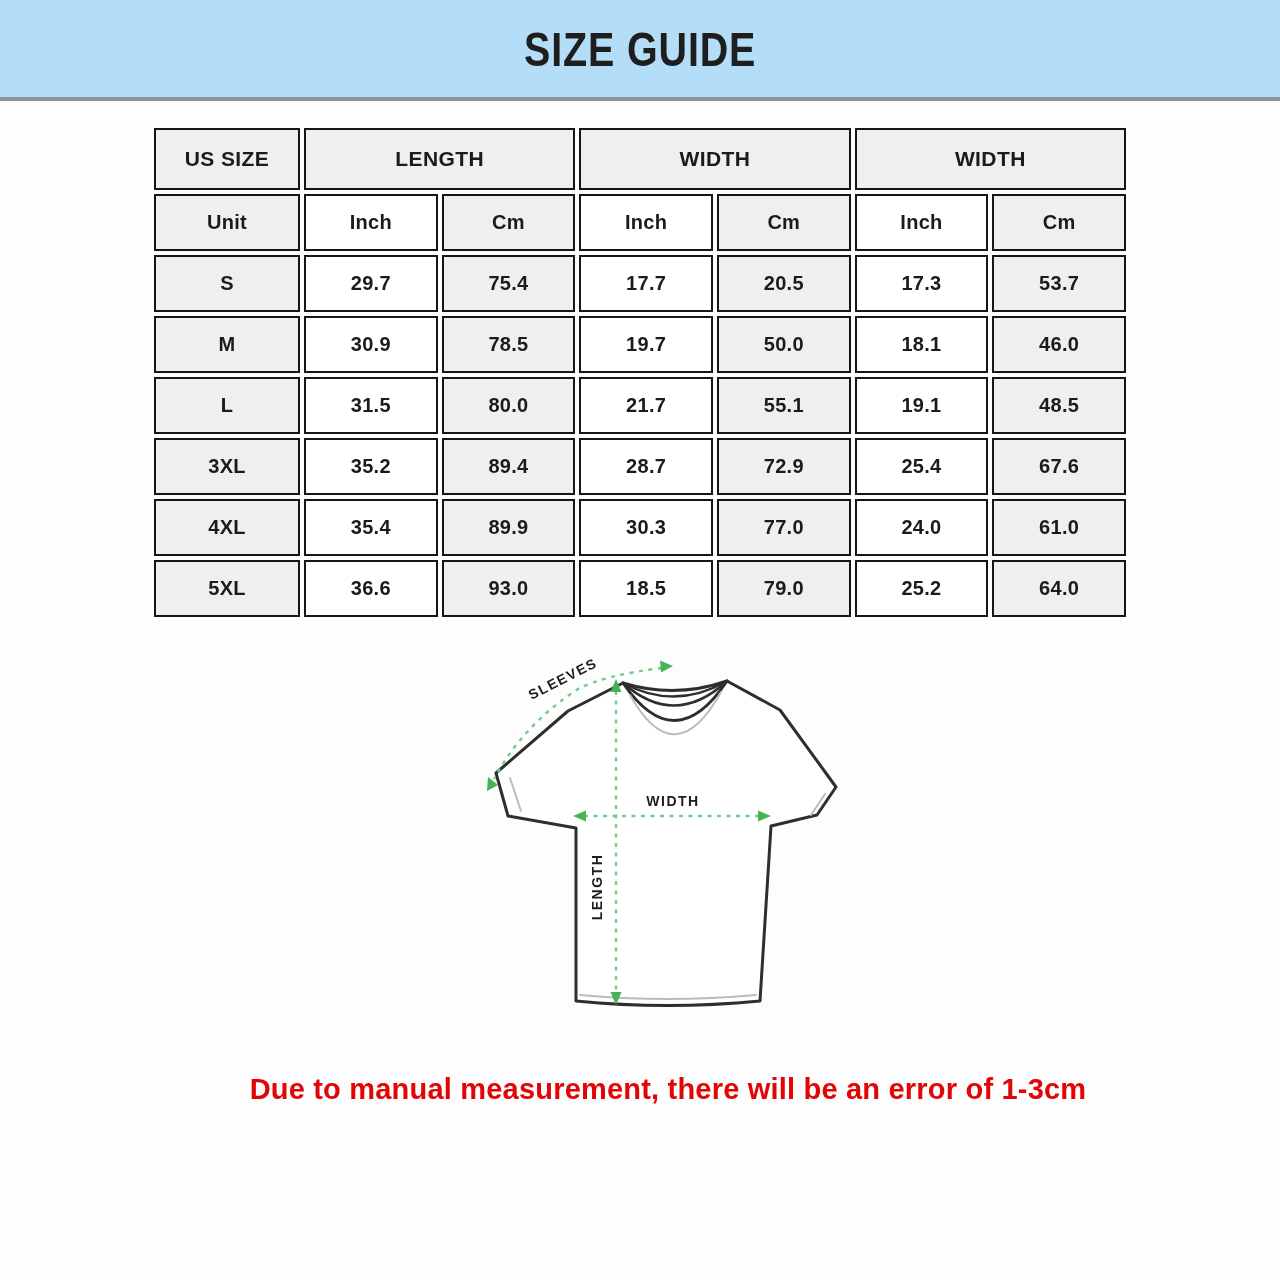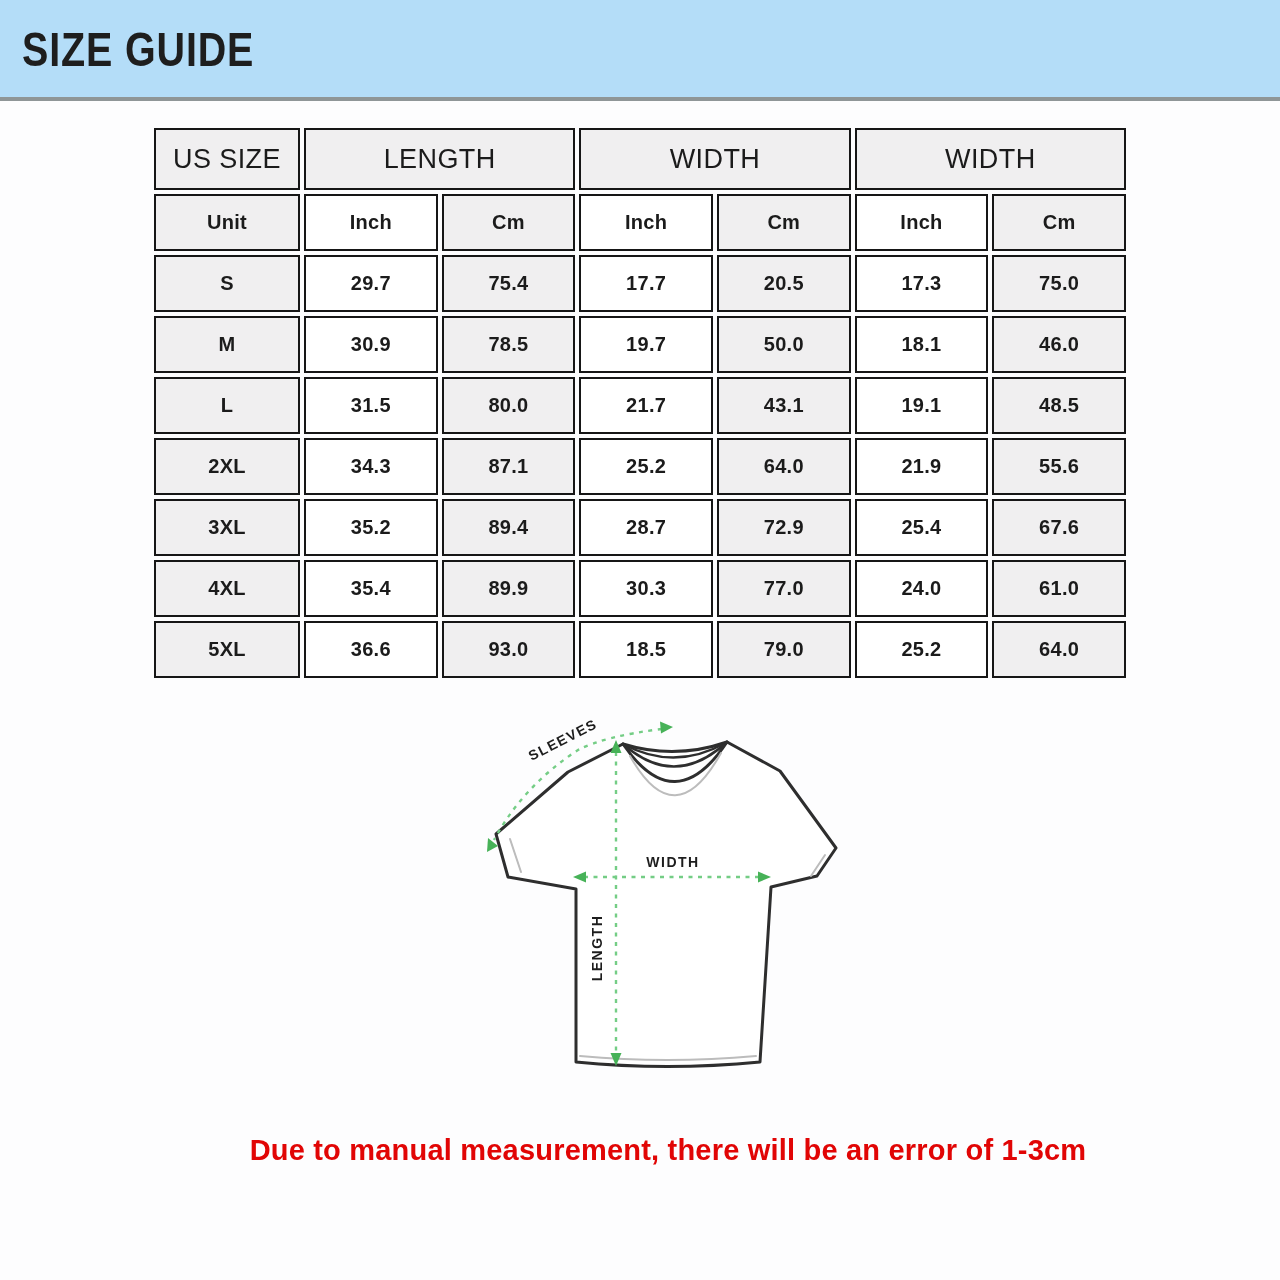--- a/index.html
+++ b/index.html
@@ -2,31 +2,31 @@
 <html><head>
 <meta charset="utf-8">
 <style>
   * { margin:0; padding:0; box-sizing:border-box; }
   html,body { width:1280px; height:1280px; background:#fdfdfe; overflow:hidden;
               font-family:"Liberation Sans", sans-serif; }
 
   
   .band { width:1280px; height:101px; background:#b4ddf8;
           border-bottom:4px solid #8f9697;
-          display:flex; align-items:center; }
+          display:flex; align-items:center; justify-content:center; }
   .band h1 { font-size:47px; font-weight:bold; color:#1e1e1e;
              letter-spacing:1px; transform:scale(0.84,1.04); white-space:nowrap; }
 
   
   .table-wrap { width:980px; margin:23px auto 0; }
   table.size { width:100%; border-collapse:separate; border-spacing:4px; table-layout:fixed; }
   table.size th, table.size td {
       border:2px solid #161616; text-align:center; vertical-align:middle;
       color:#1b1b1b; overflow:hidden; }
-  table.size th { height:62px; font-size:27px; font-weight:normal; letter-spacing:.4px; }
+  table.size th { height:62px; font-size:21px; font-weight:bold; letter-spacing:.4px; }
   table.size td { height:57px; font-size:20px; font-weight:bold; letter-spacing:.3px; }
   .g { background:#f0eff0; }
   .w { background:#ffffff;margin-left:48px; }
 
   
   .figure { position:relative; width:1280px; height:384px; margin-top:26px; }
   .figure svg { position:absolute; left:465px; top:0; }
   .shirt-line  { fill:#ffffff; stroke:#2e2e2e; stroke-width:3; stroke-linejoin:round; }
   .detail-line { fill:none; stroke:#2e2e2e; stroke-linecap:round; }
   .faint-line  { fill:none; stroke:#bcbcbc; stroke-width:2; stroke-linecap:round; }
@@ -73,48 +73,39 @@
       <td class="w">Inch</td>
       <td class="g">Cm</td>
     </tr>
     <tr>
       <td class="g">S</td>
       <td class="w">29.7</td>
       <td class="g">75.4</td>
       <td class="w">17.7</td>
       <td class="g">20.5</td>
       <td class="w">17.3</td>
-      <td class="g">75.0</td>
+      <td class="g">53.7</td>
     </tr>
     <tr>
       <td class="g">M</td>
       <td class="w">30.9</td>
       <td class="g">78.5</td>
       <td class="w">19.7</td>
       <td class="g">50.0</td>
       <td class="w">18.1</td>
       <td class="g">46.0</td>
     </tr>
     <tr>
       <td class="g">L</td>
       <td class="w">31.5</td>
       <td class="g">80.0</td>
       <td class="w">21.7</td>
-      <td class="g">43.1</td>
+      <td class="g">55.1</td>
       <td class="w">19.1</td>
       <td class="g">48.5</td>
-    </tr>
-    <tr>
-      <td class="g">2XL</td>
-      <td class="w">34.3</td>
-      <td class="g">87.1</td>
-      <td class="w">25.2</td>
-      <td class="g">64.0</td>
-      <td class="w">21.9</td>
-      <td class="g">55.6</td>
     </tr>
     <tr>
       <td class="g">3XL</td>
       <td class="w">35.2</td>
       <td class="g">89.4</td>
       <td class="w">28.7</td>
       <td class="g">72.9</td>
       <td class="w">25.4</td>
       <td class="g">67.6</td>
     </tr>

